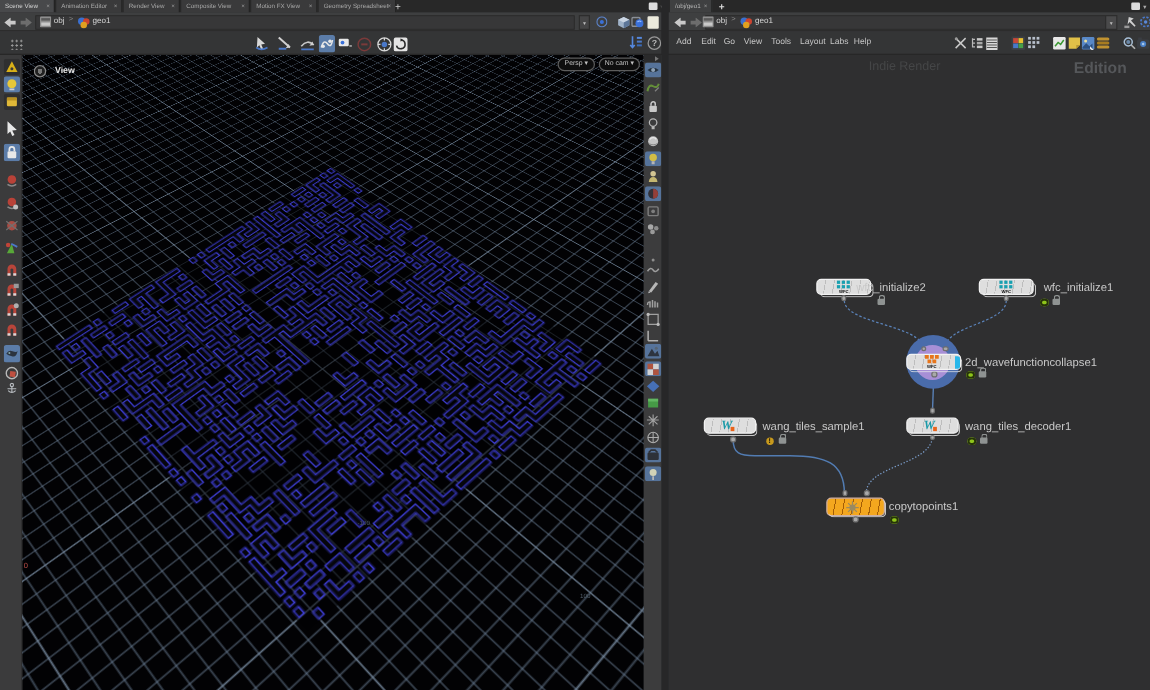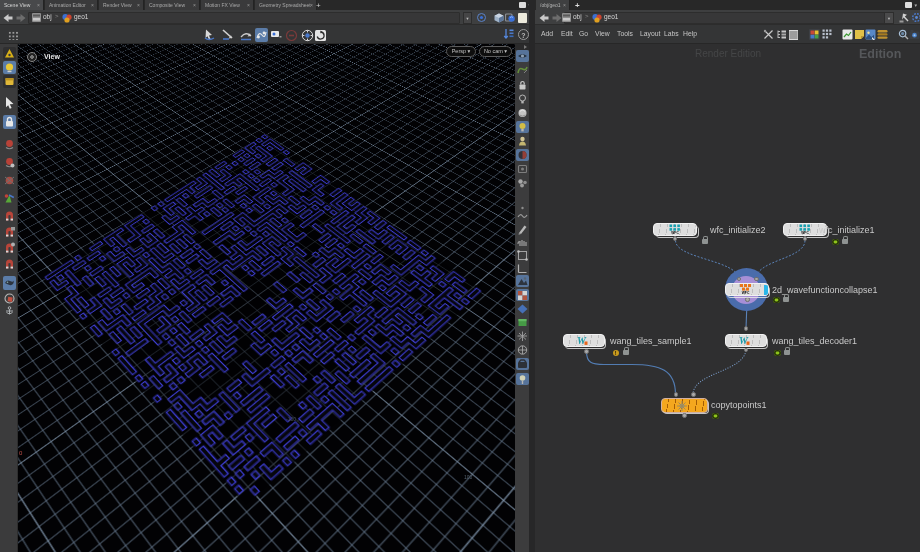--- a/index.html
+++ b/index.html
@@ -333,21 +333,21 @@
         <path d="M2.5 6 L10.5 6 M6.5 2 L6.5 10" stroke="#c0c0c0" stroke-width="0.8"></path>
       </svg></span><span style="opacity:0.88"><svg class="ic" style="left:515.5px;top:358px" width="13" height="12" viewBox="0 0 13 12">
         <rect width="13" height="12" rx="2" fill="#5b7ca8"></rect>
         <rect x="2" y="4" width="9" height="6" rx="1" fill="#2c3038"></rect>
         <path d="M3 4 L5 2 L8 2 L10 4" stroke="#2c3038" stroke-width="1.4" fill="none"></path>
       </svg></span><span style="opacity:0.88"><svg class="ic" style="left:515.5px;top:373px" width="13" height="12" viewBox="0 0 13 12">
         <rect width="13" height="12" rx="2" fill="#5b7ca8"></rect>
         <circle cx="6.5" cy="5" r="2.8" fill="#e8e8c8"></circle>
         <path d="M6.5 8 L6.5 11" stroke="#c8c8c8" stroke-width="1.4"></path>
       </svg></span><div id="net" class="abs">
-      <div class="wm" style="left:160px;top:4px">Render Edition</div>
+      <div class="wm" style="left:160px;top:4px">Indie Render</div>
       <div class="wm" style="left:324px;top:3px;font-size:12.5px;font-weight:bold;color:#55575a">Edition</div>
       <svg class="abs" style="left:0;top:0" width="385" height="508" viewBox="0 0 385 508">
         <path d="M140.5,196.5 C140.5,215 203.5,216 203.5,235" fill="none" stroke="#5a82b8" stroke-width="1" stroke-dasharray="2 1.6"></path>
         <path d="M270,196.5 C270,215 221,216 221,235" fill="none" stroke="#5a82b8" stroke-width="1" stroke-dasharray="2 1.6"></path>
         <path d="M212,257.5 L211,284.5" fill="none" stroke="#5a82b8" stroke-width="1.1"></path>
         <path d="M51.5,307.5 C51.5,319 57,320.5 69,320.5 L97,320.5 C125,320.5 140.5,326 140.5,350.5" fill="none" stroke="#527cb2" stroke-width="1.2"></path>
         <path d="M211,304.5 C211,328 158,328 158,350.5" fill="none" stroke="#7a9cc8" stroke-width="1.1" stroke-dasharray="0.15 2.4" stroke-linecap="round"></path>
       </svg>
       <div class="node" style="left:118px;top:179px;width:44px"></div>
       <svg class="ic" style="left:134px;top:180px" width="12" height="11" viewBox="0 0 12 11">
@@ -355,36 +355,36 @@
           <rect x="0.5" y="0.5" width="2.6" height="2.6"></rect>
           <rect x="4.4" y="0.5" width="2.6" height="2.6"></rect>
           <rect x="8.3" y="0.5" width="2.6" height="2.6"></rect>
           <rect x="0.5" y="4.1" width="2.6" height="2.6"></rect>
           <rect x="4.4" y="4.1" width="2.6" height="2.6"></rect>
           <rect x="8.3" y="4.1" width="2.6" height="2.6"></rect>
         </g>
         <text x="6" y="10.4" font-size="3.4" font-weight="bold" fill="#111" text-anchor="middle" font-family="Liberation Sans">WFC</text>
       </svg>
       <div class="pin" style="left:137.5px;top:192px"></div>
-      <div class="nl" style="left:175px;top:181px">wfc_initialize2</div>
+      <div class="nl" style="left:150px;top:181px">wfc_initialize2</div>
       <div class="lock" style="left:167px;top:195px"></div>
       <div class="node" style="left:248px;top:179px;width:44px"></div>
       <svg class="ic" style="left:264px;top:180px" width="12" height="11" viewBox="0 0 12 11">
         <g fill="#18a0b0">
           <rect x="0.5" y="0.5" width="2.6" height="2.6"></rect>
           <rect x="4.4" y="0.5" width="2.6" height="2.6"></rect>
           <rect x="8.3" y="0.5" width="2.6" height="2.6"></rect>
           <rect x="0.5" y="4.1" width="2.6" height="2.6"></rect>
           <rect x="4.4" y="4.1" width="2.6" height="2.6"></rect>
           <rect x="8.3" y="4.1" width="2.6" height="2.6"></rect>
         </g>
         <text x="6" y="10.4" font-size="3.4" font-weight="bold" fill="#111" text-anchor="middle" font-family="Liberation Sans">WFC</text>
       </svg>
       <div class="pin" style="left:267.5px;top:192px"></div>
-      <div class="nl" style="left:284px;top:181px">wfc_initialize1</div>
+      <div class="nl" style="left:300px;top:181px">wfc_initialize1</div>
       <div class="gflag" style="left:297px;top:194.5px"></div>
       <div class="lock" style="left:307px;top:195px"></div>
       <div class="abs" style="left:189.5px;top:224px;width:43px;height:43px;border-radius:50%;background:#4a6cab"></div>
       <div class="abs" style="left:197px;top:231.5px;width:28px;height:28px;border-radius:50%;background:#a78fd6"></div>
       <div class="pin" style="left:201.5px;top:232.5px"></div>
       <div class="pin" style="left:219px;top:232.5px"></div>
       <div class="pin" style="left:210px;top:253px"></div>
       <div class="node" style="left:189.5px;top:239px;width:44px"></div>
       <div class="abs" style="left:228.8px;top:240.5px;width:3.8px;height:10.5px;background:#29b7ea;border-radius:0 2px 2px 0"></div>
       <svg class="ic" style="left:204px;top:240px" width="13" height="11" viewBox="0 0 13 11">

